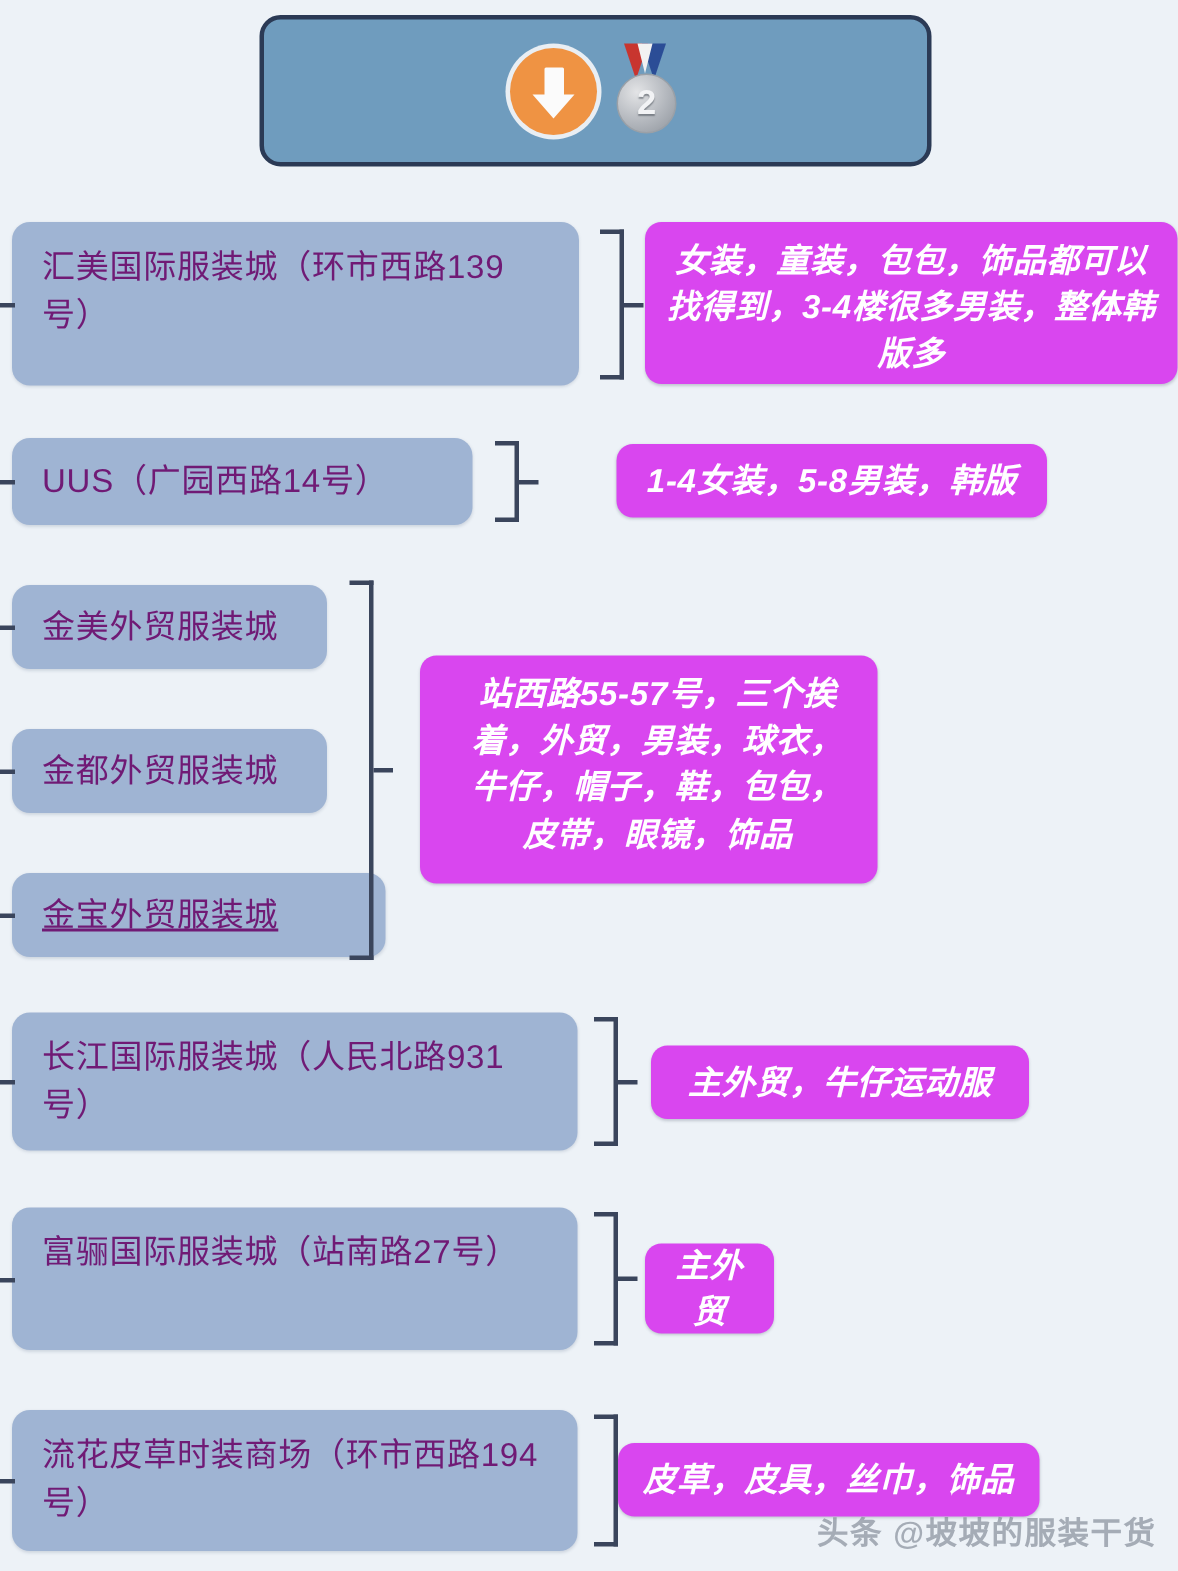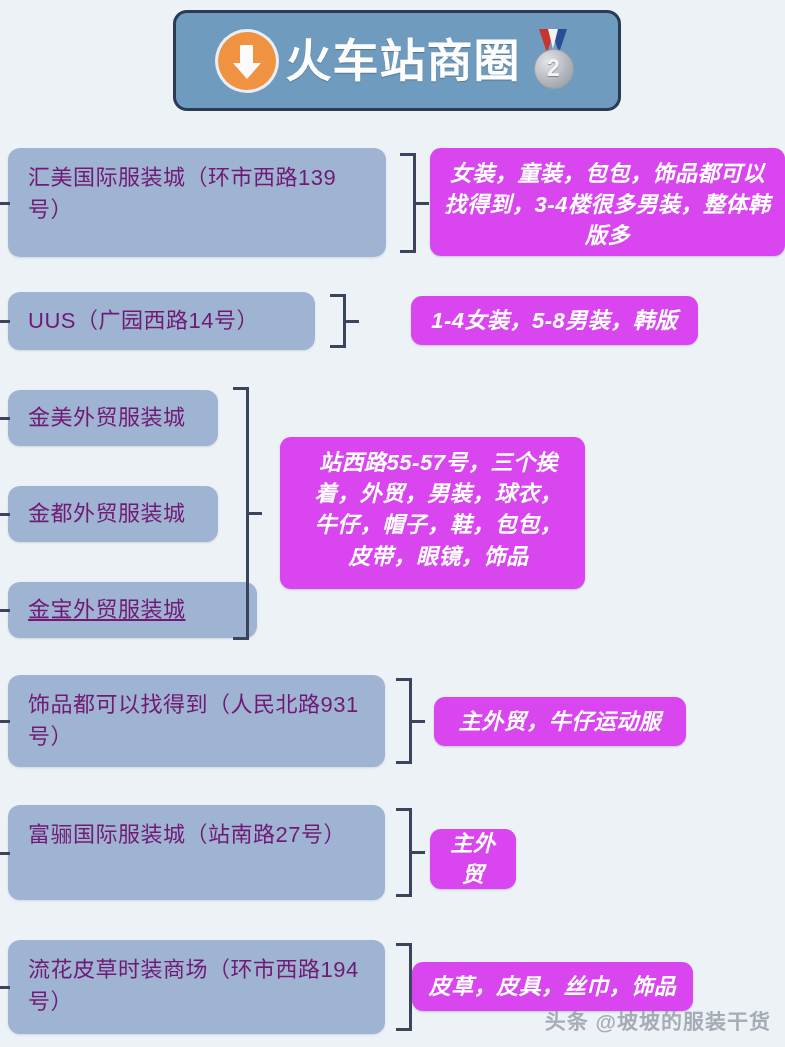--- a/index.html
+++ b/index.html
@@ -221,21 +221,20 @@
   }
 </style>
 </head>
 <body>
 
 <div class="page">
 
   <div class="header-wrap">
     <div class="header-box">
       <span class="down-icon"></span>
-      <span class="header-title">火车站商圈</span>
       <span class="medal">
         <span class="ribbon-l"></span>
         <span class="ribbon-r"></span>
         <span class="ribbon-c"></span>
         <span class="disc">2</span>
       </span>
     </div>
   </div>
 
   <div class="row">
@@ -276,21 +275,21 @@
       <span class="top"></span>
       <span class="bar"></span>
       <span class="bot"></span>
       <span class="mid"></span>
     </div>
 
     <div class="desc-box" style="left:280px; top:437px; width:305px; height:152px;padding-left:26px;">站西路55-57号，三个挨着，外贸，男装，球衣，牛仔，帽子，鞋，包包，皮带，眼镜，饰品</div>
   </div>
 
   <div class="row">
-    <div class="market-box" style="left:8px; top:675px; width:377px; height:92px;">饰品都可以找得到（人民北路931号）</div>
+    <div class="market-box" style="left:8px; top:675px; width:377px; height:92px;">长江国际服装城（人民北路931号）</div>
     <div class="tick-left" style="top:720px;"></div>
     <div class="bracket" style="left:394px; top:678px; width:18px; height:86px;">
       <span class="top"></span>
       <span class="bar"></span>
       <span class="bot"></span>
       <span class="mid"></span>
     </div>
     <div class="desc-box" style="left:434px; top:697px; width:252px; height:49px; display:flex; align-items:center; justify-content:center;">主外贸，牛仔运动服</div>
   </div>
 

